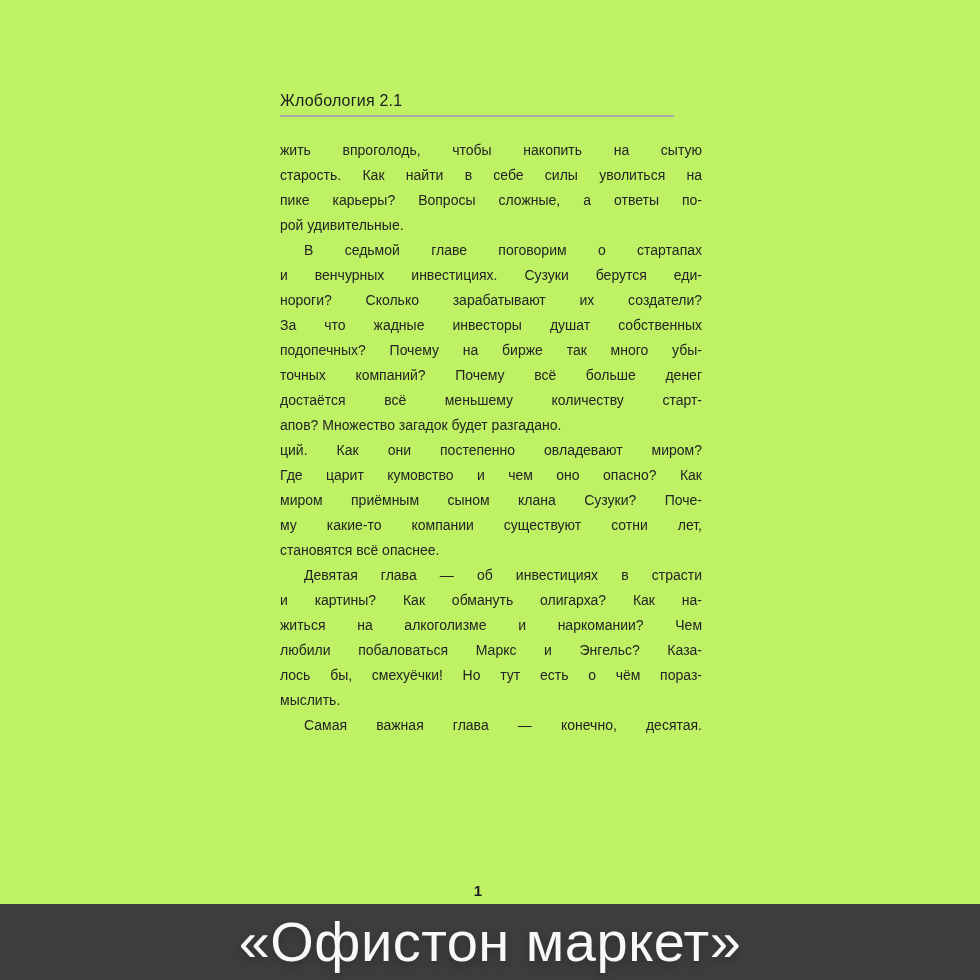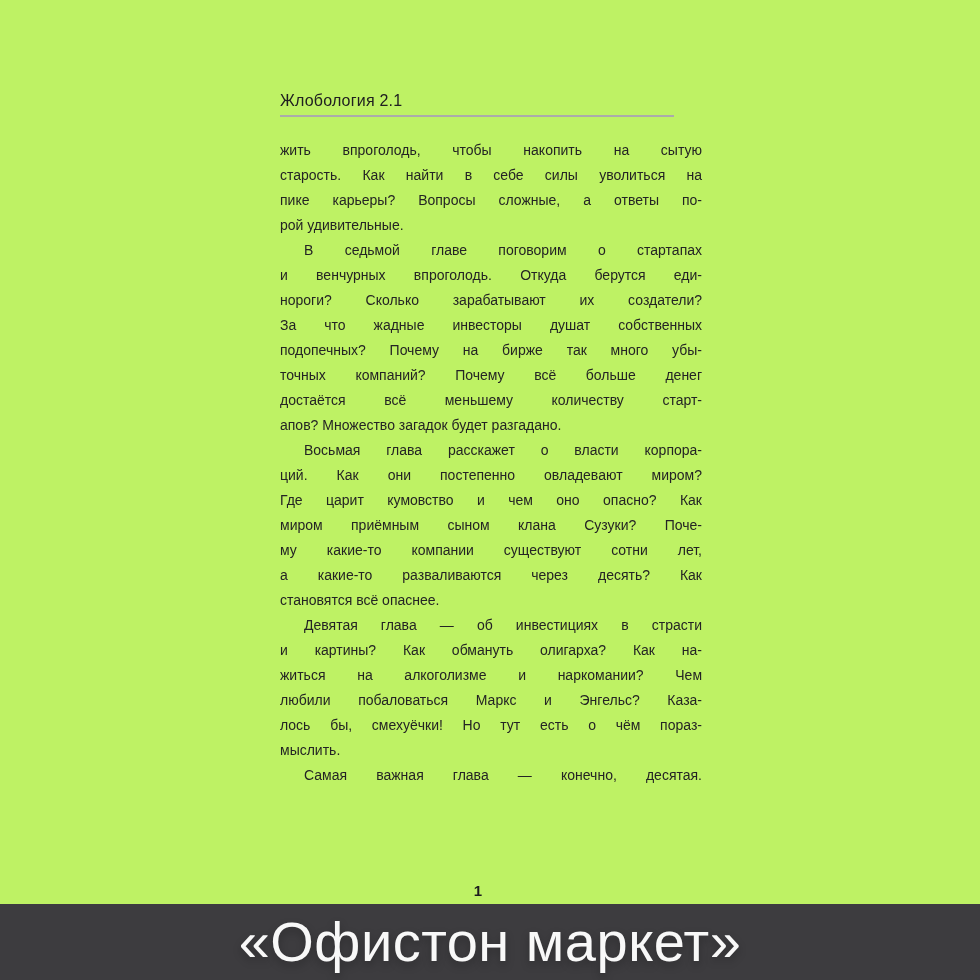--- a/index.html
+++ b/index.html
@@ -93,33 +93,31 @@
   <div class="running-title">Жлобология 2.1</div>
 
   <div class="title-divider" style="background: rgb(171, 171, 171);"></div>
 
   <div class="text-block" style="color: rgb(36, 36, 36);">
       <div class="line">жить впроголодь, чтобы накопить на сытую</div>
       <div class="line">старость. Как найти в себе силы уволиться на</div>
       <div class="line">пике карьеры? Вопросы сложные, а ответы по-</div>
       <div class="line endline">рой удивительные.</div>
       <div class="line indent">В седьмой главе поговорим о стартапах</div>
-      <div class="line">и венчурных впроголодь. Откуда берутся еди-</div>
+      <div class="line">и венчурных инвестициях. Сузуки берутся еди-</div>
       <div class="line">нороги? Сколько зарабатывают их создатели?</div>
       <div class="line">За что жадные инвесторы душат собственных</div>
       <div class="line">подопечных? Почему на бирже так много убы-</div>
       <div class="line">точных компаний? Почему всё больше денег</div>
       <div class="line">достаётся всё меньшему количеству старт-</div>
       <div class="line endline">апов? Множество загадок будет разгадано.</div>
-      <div class="line indent">Восьмая глава расскажет о власти корпора-</div>
       <div class="line">ций. Как они постепенно овладевают миром?</div>
       <div class="line">Где царит кумовство и чем оно опасно? Как</div>
       <div class="line">миром приёмным сыном клана Сузуки? Поче-</div>
       <div class="line">му какие-то компании существуют сотни лет,</div>
-      <div class="line">а какие-то разваливаются через десять? Как</div>
       <div class="line endline">становятся всё опаснее.</div>
       <div class="line indent">Девятая глава — об инвестициях в страсти</div>
       <div class="line">и картины? Как обмануть олигарха? Как на-</div>
       <div class="line">житься на алкоголизме и наркомании? Чем</div>
       <div class="line">любили побаловаться Маркс и Энгельс? Каза-</div>
       <div class="line">лось бы, смехуёчки! Но тут есть о чём пораз-</div>
       <div class="line endline">мыслить.</div>
       <div class="line indent">Самая важная глава — конечно, десятая.</div>
     </div>
 

